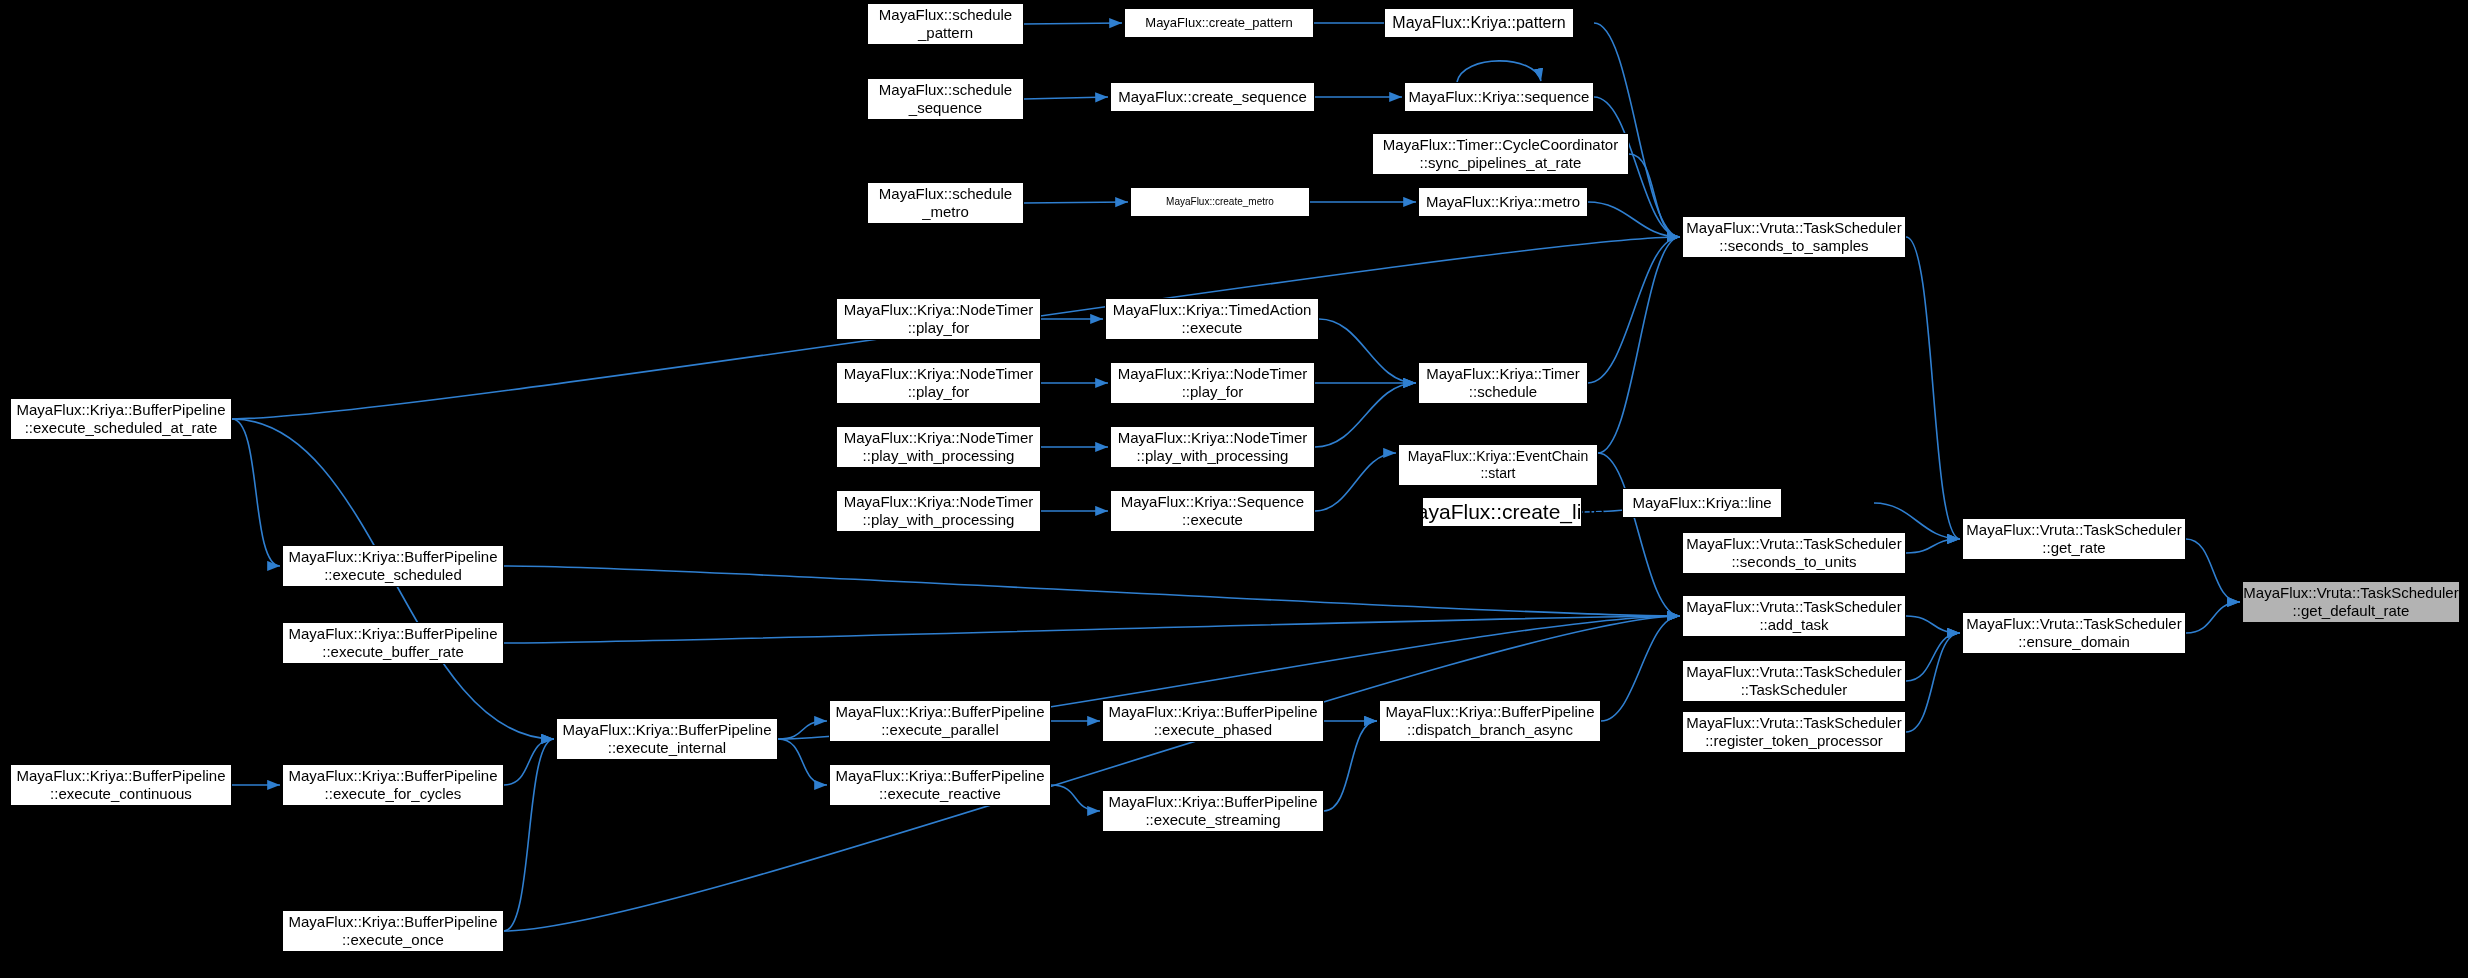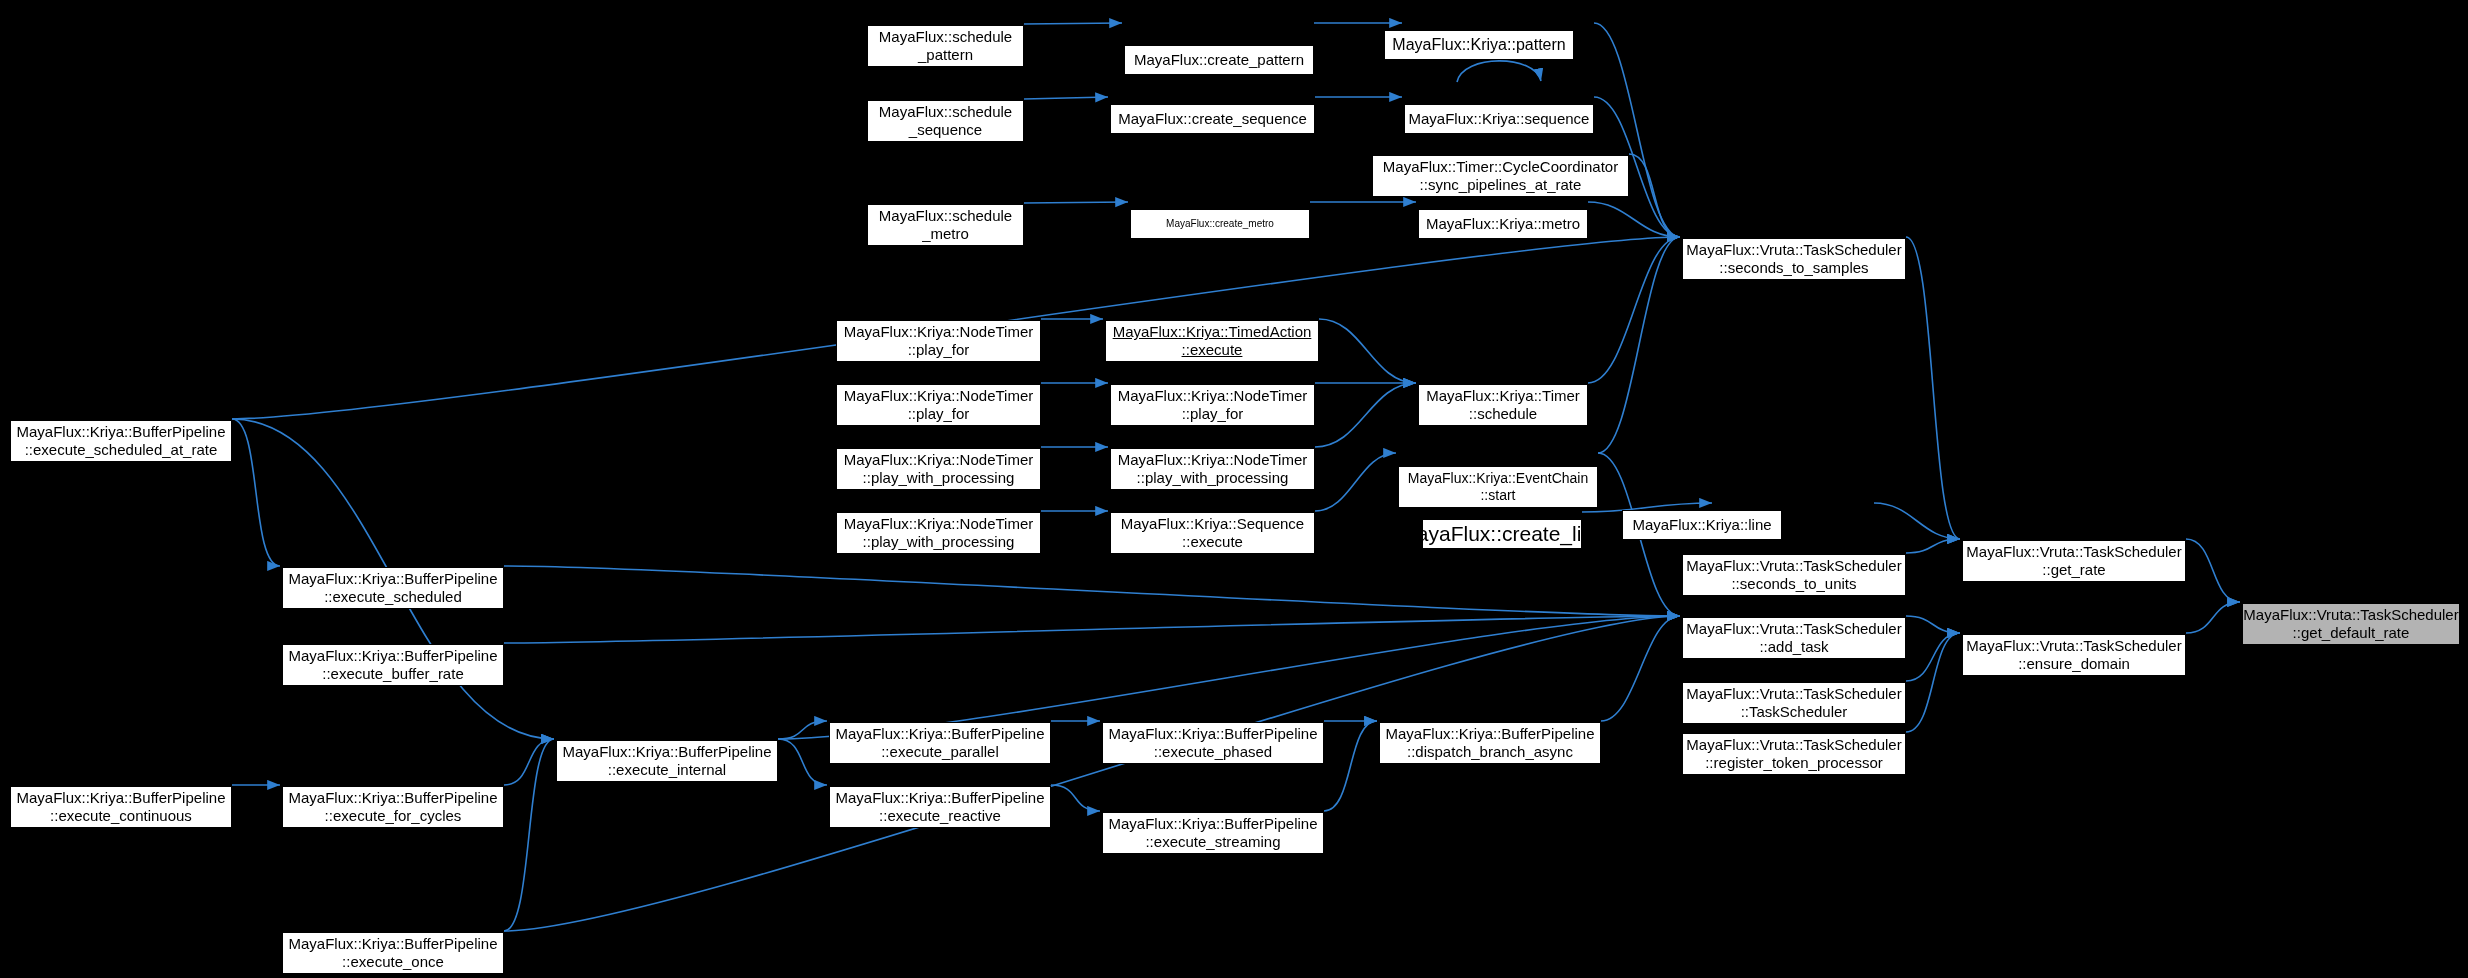--- a/index.html
+++ b/index.html
@@ -1,20 +1,20 @@
 <!DOCTYPE html>
 <html><head>
 <meta charset="utf-8">
 <style>
   html,body{margin:0;padding:0;background:#000;}
   #stage{position:relative;width:2468px;height:978px;background:#000;overflow:hidden;
          font-family:"Liberation Sans",sans-serif;}
   .node{position:absolute;box-sizing:border-box;background:#fff;border:1px solid #000;
         color:#000;display:flex;align-items:center;justify-content:center;text-align:center;
-        line-height:1.18;white-space:pre;margin-top:22px;}
+        line-height:1.18;white-space:pre;}
   .node.hl{background:#b3b3b3;}
   svg.edges{position:absolute;left:0;top:0;width:2468px;height:978px;pointer-events:none;}
   .ln{fill:none;stroke:#2f7fd0;stroke-width:1.6;}
   .ar{fill:#2f7fd0;}
 </style>
 </head>
 <body>
 
 <div id="stage">
 
@@ -72,39 +72,39 @@
         <path class="ln" d="M504,931 C534,931 524,739 554,739" marker-end="url(#ah)"></path>
         <path class="ln" d="M232,419 C376.9,419 409.1,739 554,739" marker-end="url(#ah)"></path>
         <path class="ln" d="M504,931 C674,931 1510,616 1680,616" marker-end="url(#ah)"></path>
         <path class="ln" d="M778,739 C948,739 1510,616 1680,616" marker-end="url(#ah)"></path>
       </g>
   </svg>
 
   <div id="node-layer">
       <div class="node" style="left: 867px; top: 3px; width: 157px; height: 42px; font-size: 15px;">MayaFlux::schedule
 _pattern</div>
-      <div class="node" style="left: 1124px; top: 23px; width: 190px; height: 30px; font-size: 15px;">MayaFlux::create_pattern</div>
+      <div class="node" style="left: 1124px; top: 8px; width: 190px; height: 30px; font-size: 13px;">MayaFlux::create_pattern</div>
       <div class="node" style="left: 1384px; top: 8px; width: 190px; height: 30px; font-size: 16px;">MayaFlux::Kriya::pattern</div>
       <div class="node" style="left: 867px; top: 78px; width: 157px; height: 42px; font-size: 15px;">MayaFlux::schedule
 _sequence</div>
       <div class="node" style="left: 1110px; top: 82px; width: 205px; height: 30px; font-size: 15px;">MayaFlux::create_sequence</div>
       <div class="node" style="left: 1404px; top: 82px; width: 190px; height: 30px; font-size: 15px;">MayaFlux::Kriya::sequence</div>
       <div class="node" style="left: 1372px; top: 133px; width: 257px; height: 42px; font-size: 15px;">MayaFlux::Timer::CycleCoordinator
 ::sync_pipelines_at_rate</div>
       <div class="node" style="left: 867px; top: 182px; width: 157px; height: 42px; font-size: 15px;">MayaFlux::schedule
 _metro</div>
       <div class="node" style="left: 1130px; top: 187px; width: 180px; height: 30px; font-size: 10px;">MayaFlux::create_metro</div>
       <div class="node" style="left: 1418px; top: 187px; width: 170px; height: 30px; font-size: 15px;">MayaFlux::Kriya::metro</div>
       <div class="node" style="left: 1682px; top: 216px; width: 224px; height: 42px; font-size: 15px;">MayaFlux::Vruta::TaskScheduler
 ::seconds_to_samples</div>
       <div class="node" style="left: 10px; top: 398px; width: 222px; height: 42px; font-size: 15px;">MayaFlux::Kriya::BufferPipeline
 ::execute_scheduled_at_rate</div>
       <div class="node" style="left: 836px; top: 298px; width: 205px; height: 42px; font-size: 15px;">MayaFlux::Kriya::NodeTimer
 ::play_for</div>
-      <div class="node" style="left: 1105px; top: 298px; width: 214px; height: 42px; font-size: 15px; text-decoration: underline;">MayaFlux::Kriya::TimedAction
+      <div class="node" style="left: 1105px; top: 298px; width: 214px; height: 42px; font-size: 15px;">MayaFlux::Kriya::TimedAction
 ::execute</div>
       <div class="node" style="left: 836px; top: 362px; width: 205px; height: 42px; font-size: 15px;">MayaFlux::Kriya::NodeTimer
 ::play_for</div>
       <div class="node" style="left: 1110px; top: 362px; width: 205px; height: 42px; font-size: 15px;">MayaFlux::Kriya::NodeTimer
 ::play_for</div>
       <div class="node" style="left: 1418px; top: 362px; width: 170px; height: 42px; font-size: 15px; text-align: center;">MayaFlux::Kriya::Timer
 ::schedule</div>
       <div class="node" style="left: 836px; top: 426px; width: 205px; height: 42px; font-size: 15px;">MayaFlux::Kriya::NodeTimer
 ::play_with_processing</div>
       <div class="node" style="left: 1110px; top: 426px; width: 205px; height: 42px; font-size: 15px;">MayaFlux::Kriya::NodeTimer

